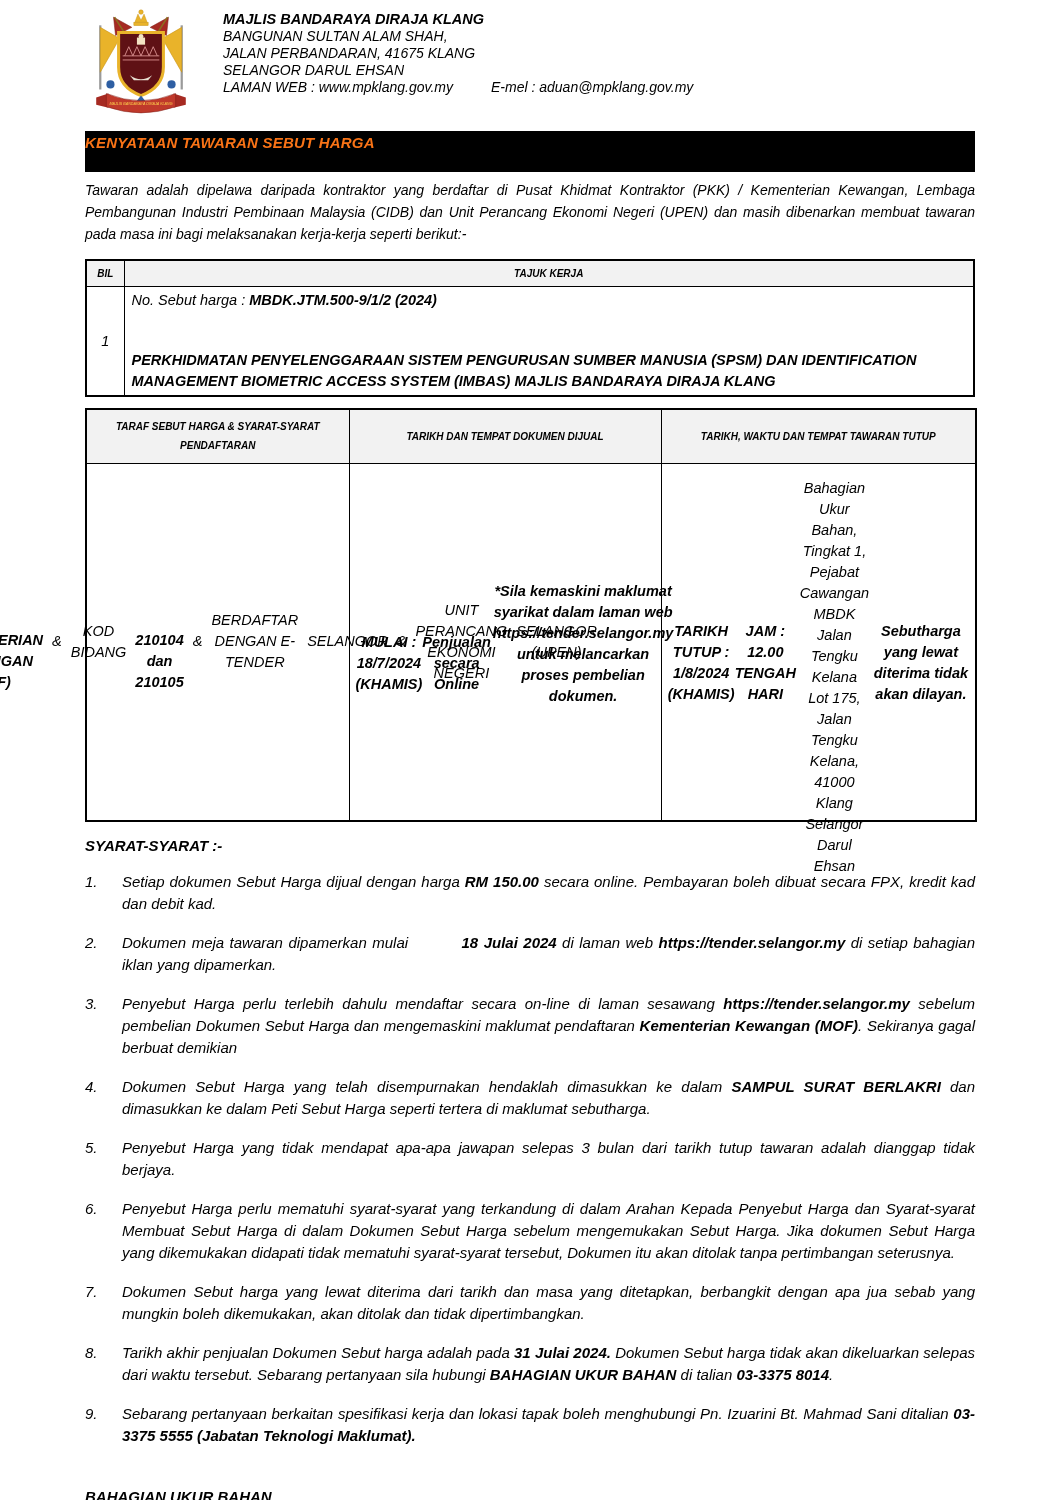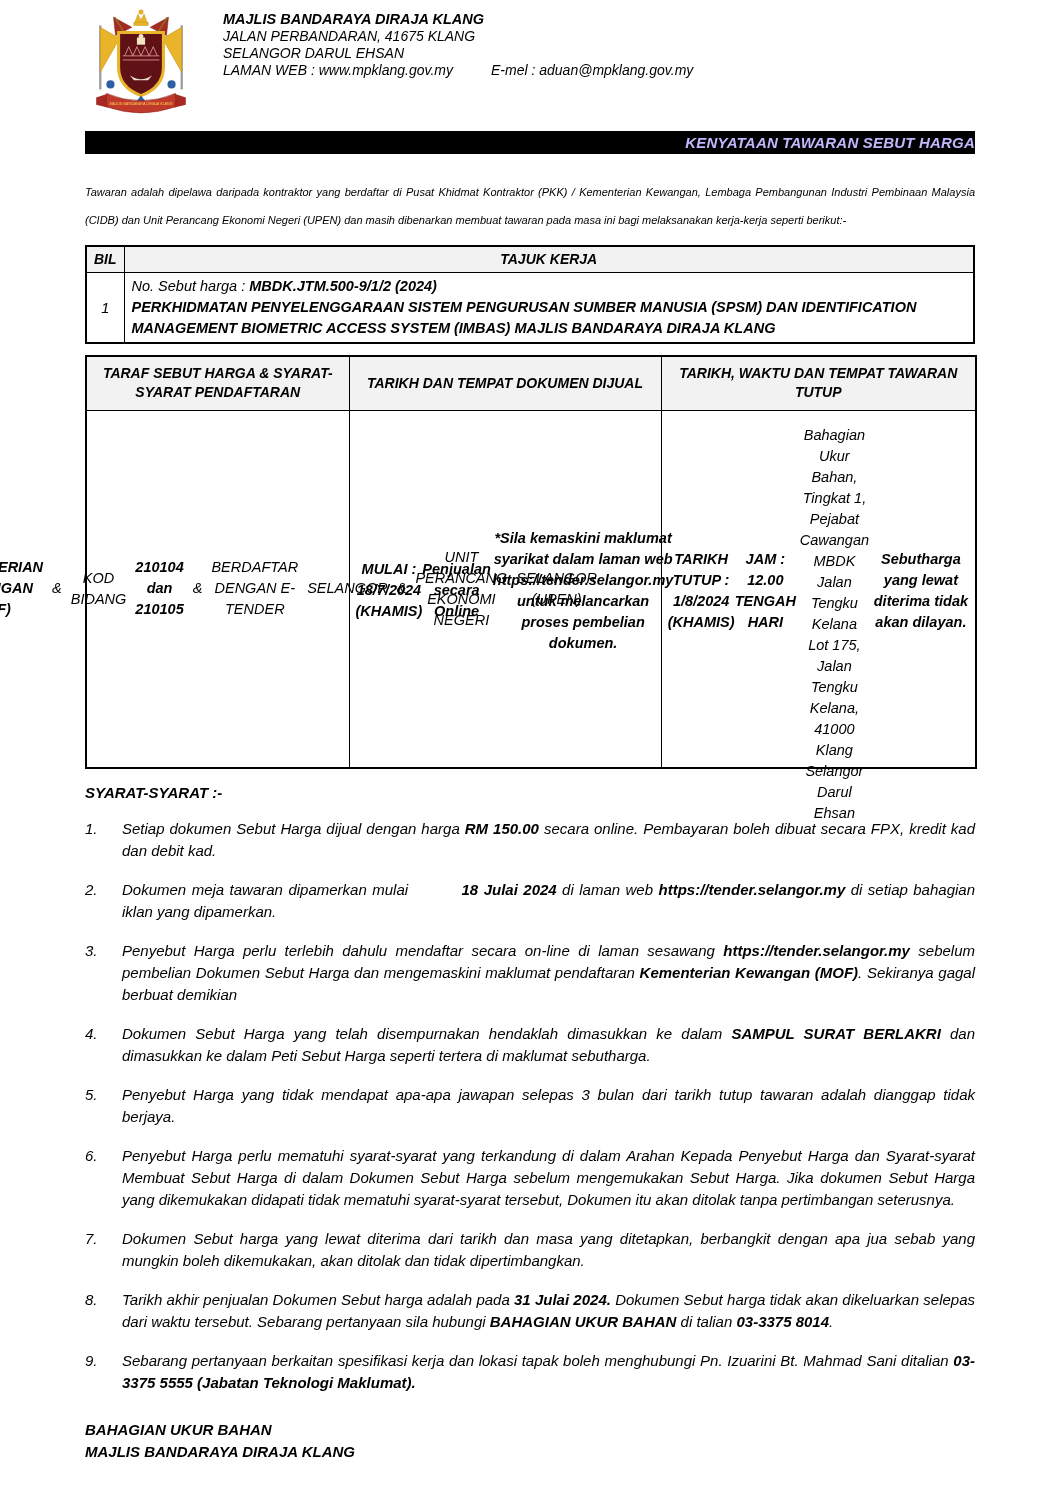--- a/index.html
+++ b/index.html
@@ -19,54 +19,54 @@
   .head-text { padding-top: 3px; font-size: 14px; line-height: 17px; }
   .org-name { font-weight: bold; font-size: 14.5px; }
   .contact-line span { display: inline-block; }
   .gap-r { margin-right: 22px; }
   .gap-r2 { margin-right: 38px; }
 
   
   .title-bar {
     margin-top: 9px;
     background: #000;
-    color: #c4b5fd;
+    color: #f97316;
     font-weight: bold;
     font-size: 15px;
-    text-align: right;
-    height: 23px;
+    text-align: left;
+    height: 41px;
     line-height: 23px;
     letter-spacing: 0.2px;
   }
 
   
   .intro {
-    margin-top: 24px;
-    font-size: 11px;
-    line-height: 28px;
+    margin-top: 7px;
+    font-size: 14px;
+    line-height: 22px;
     text-align: justify;
   }
 
   
   table { border-collapse: collapse; width: 100%; table-layout: fixed; }
   .doc-table { border: 2px solid #000; margin-top: 11px; }
   .doc-table th, .doc-table td { border: 1px solid #000; }
   .doc-table th {
     background: #f2f2f2;
     font-weight: bold;
-    font-size: 14px;
+    font-size: 10px;
     text-align: center;
     padding: 3px 4px;
     line-height: 19px;
   }
   .job-bil-col { width: 38px; }
   .job-head-row th { height: 25px; }
   .job-bil-cell { text-align: center; vertical-align: middle; font-size: 14.5px; }
   .job-desc-cell { padding: 3px 7px; font-size: 14.5px; line-height: 21px; vertical-align: top; }
-  .b { font-weight: bold; }
+  .b { font-weight: bold; margin-top: 39px; }
 
   .info-body-row td { height: 356px; vertical-align: top; padding: 0; }
   .cell-inner {
     height: 356px;
     display: flex;
     flex-direction: row;
     align-items: center;
     text-align: center;
     font-size: 14.5px;
     line-height: 21px;
@@ -133,20 +133,21 @@
           </g>
 
           <path d="M11 88 l12 -4 v14 l-12 -3 Z" fill="#a62a22"></path>
           <path d="M99 88 l-12 -4 v14 l12 -3 Z" fill="#a62a22"></path>
           <path d="M21 84 q34 14 68 0 v13 q-34 12 -68 0 Z" fill="#c0392b" stroke="#7c1d17" stroke-width="0.5"></path>
           <text x="55" y="95.5" text-anchor="middle" font-size="3.6" fill="#ffd34d">MAJLIS BANDARAYA DIRAJA KLANG</text>
         </svg>
       </div>
       <div class="head-text">
         <div class="org-name">MAJLIS BANDARAYA DIRAJA KLANG</div>
+        <div>BANGUNAN SULTAN ALAM SHAH,</div>
         <div>JALAN PERBANDARAN, 41675 KLANG</div>
         <div>SELANGOR DARUL EHSAN</div>
         <div class="contact-line">
           <span class="gap-r2">LAMAN WEB : www.mpklang.gov.my</span><span>E-mel : aduan@mpklang.gov.my</span>
         </div>
       </div>
     </div>
 
     <div class="title-bar">KENYATAAN TAWARAN SEBUT HARGA</div>
 

